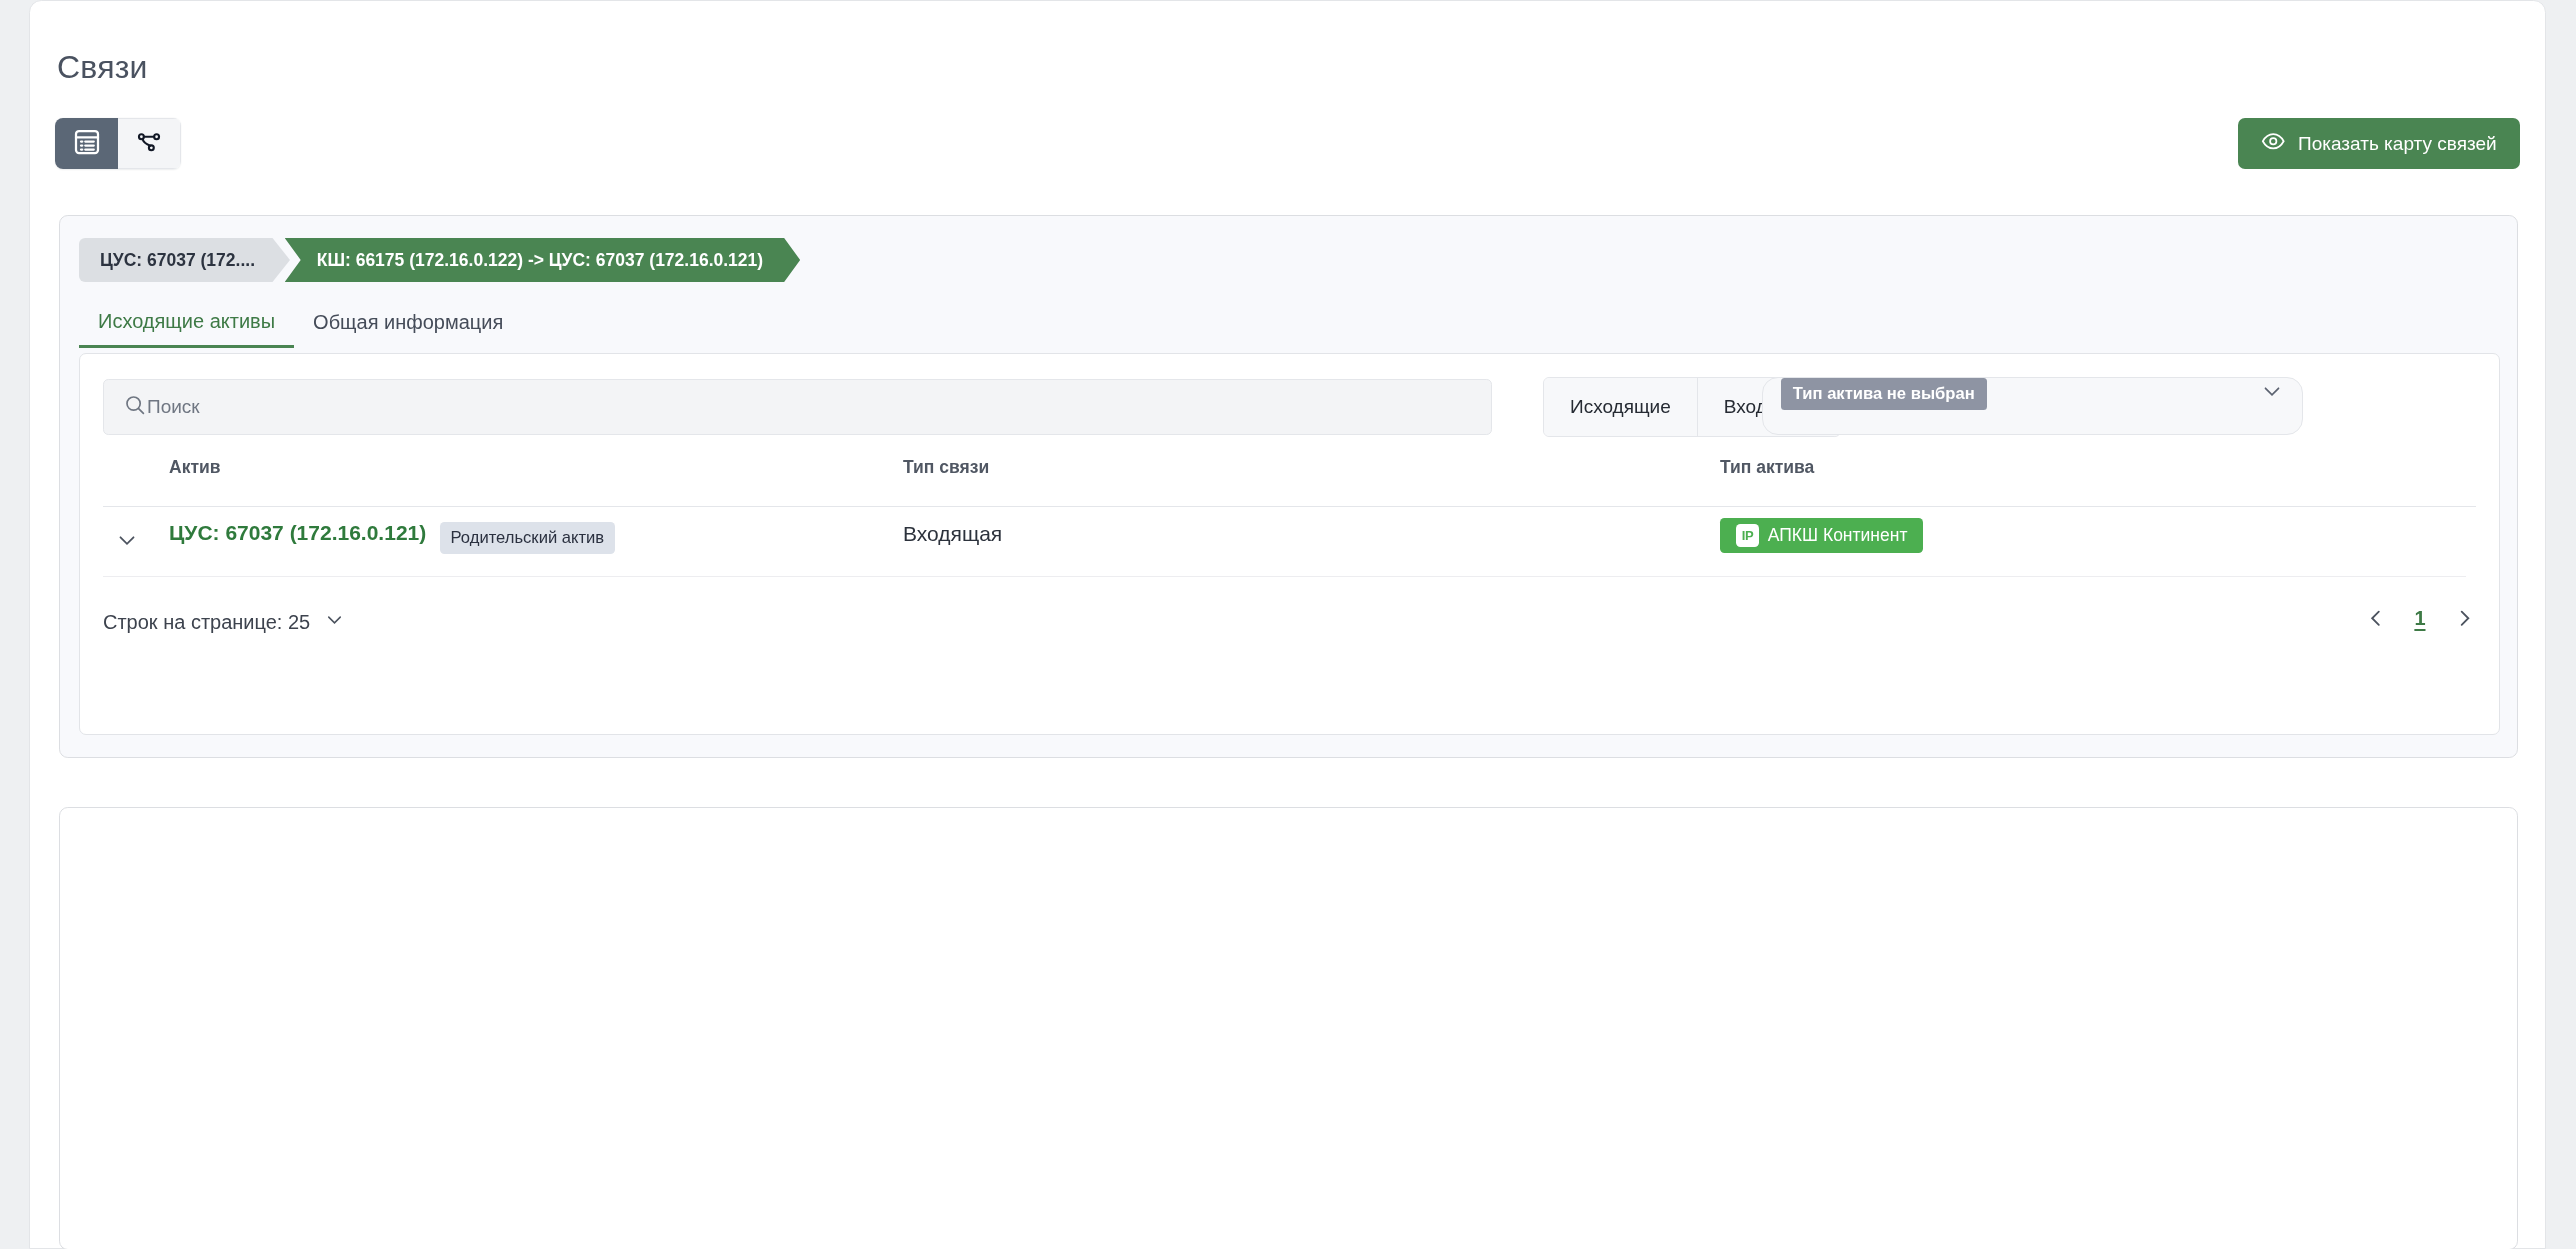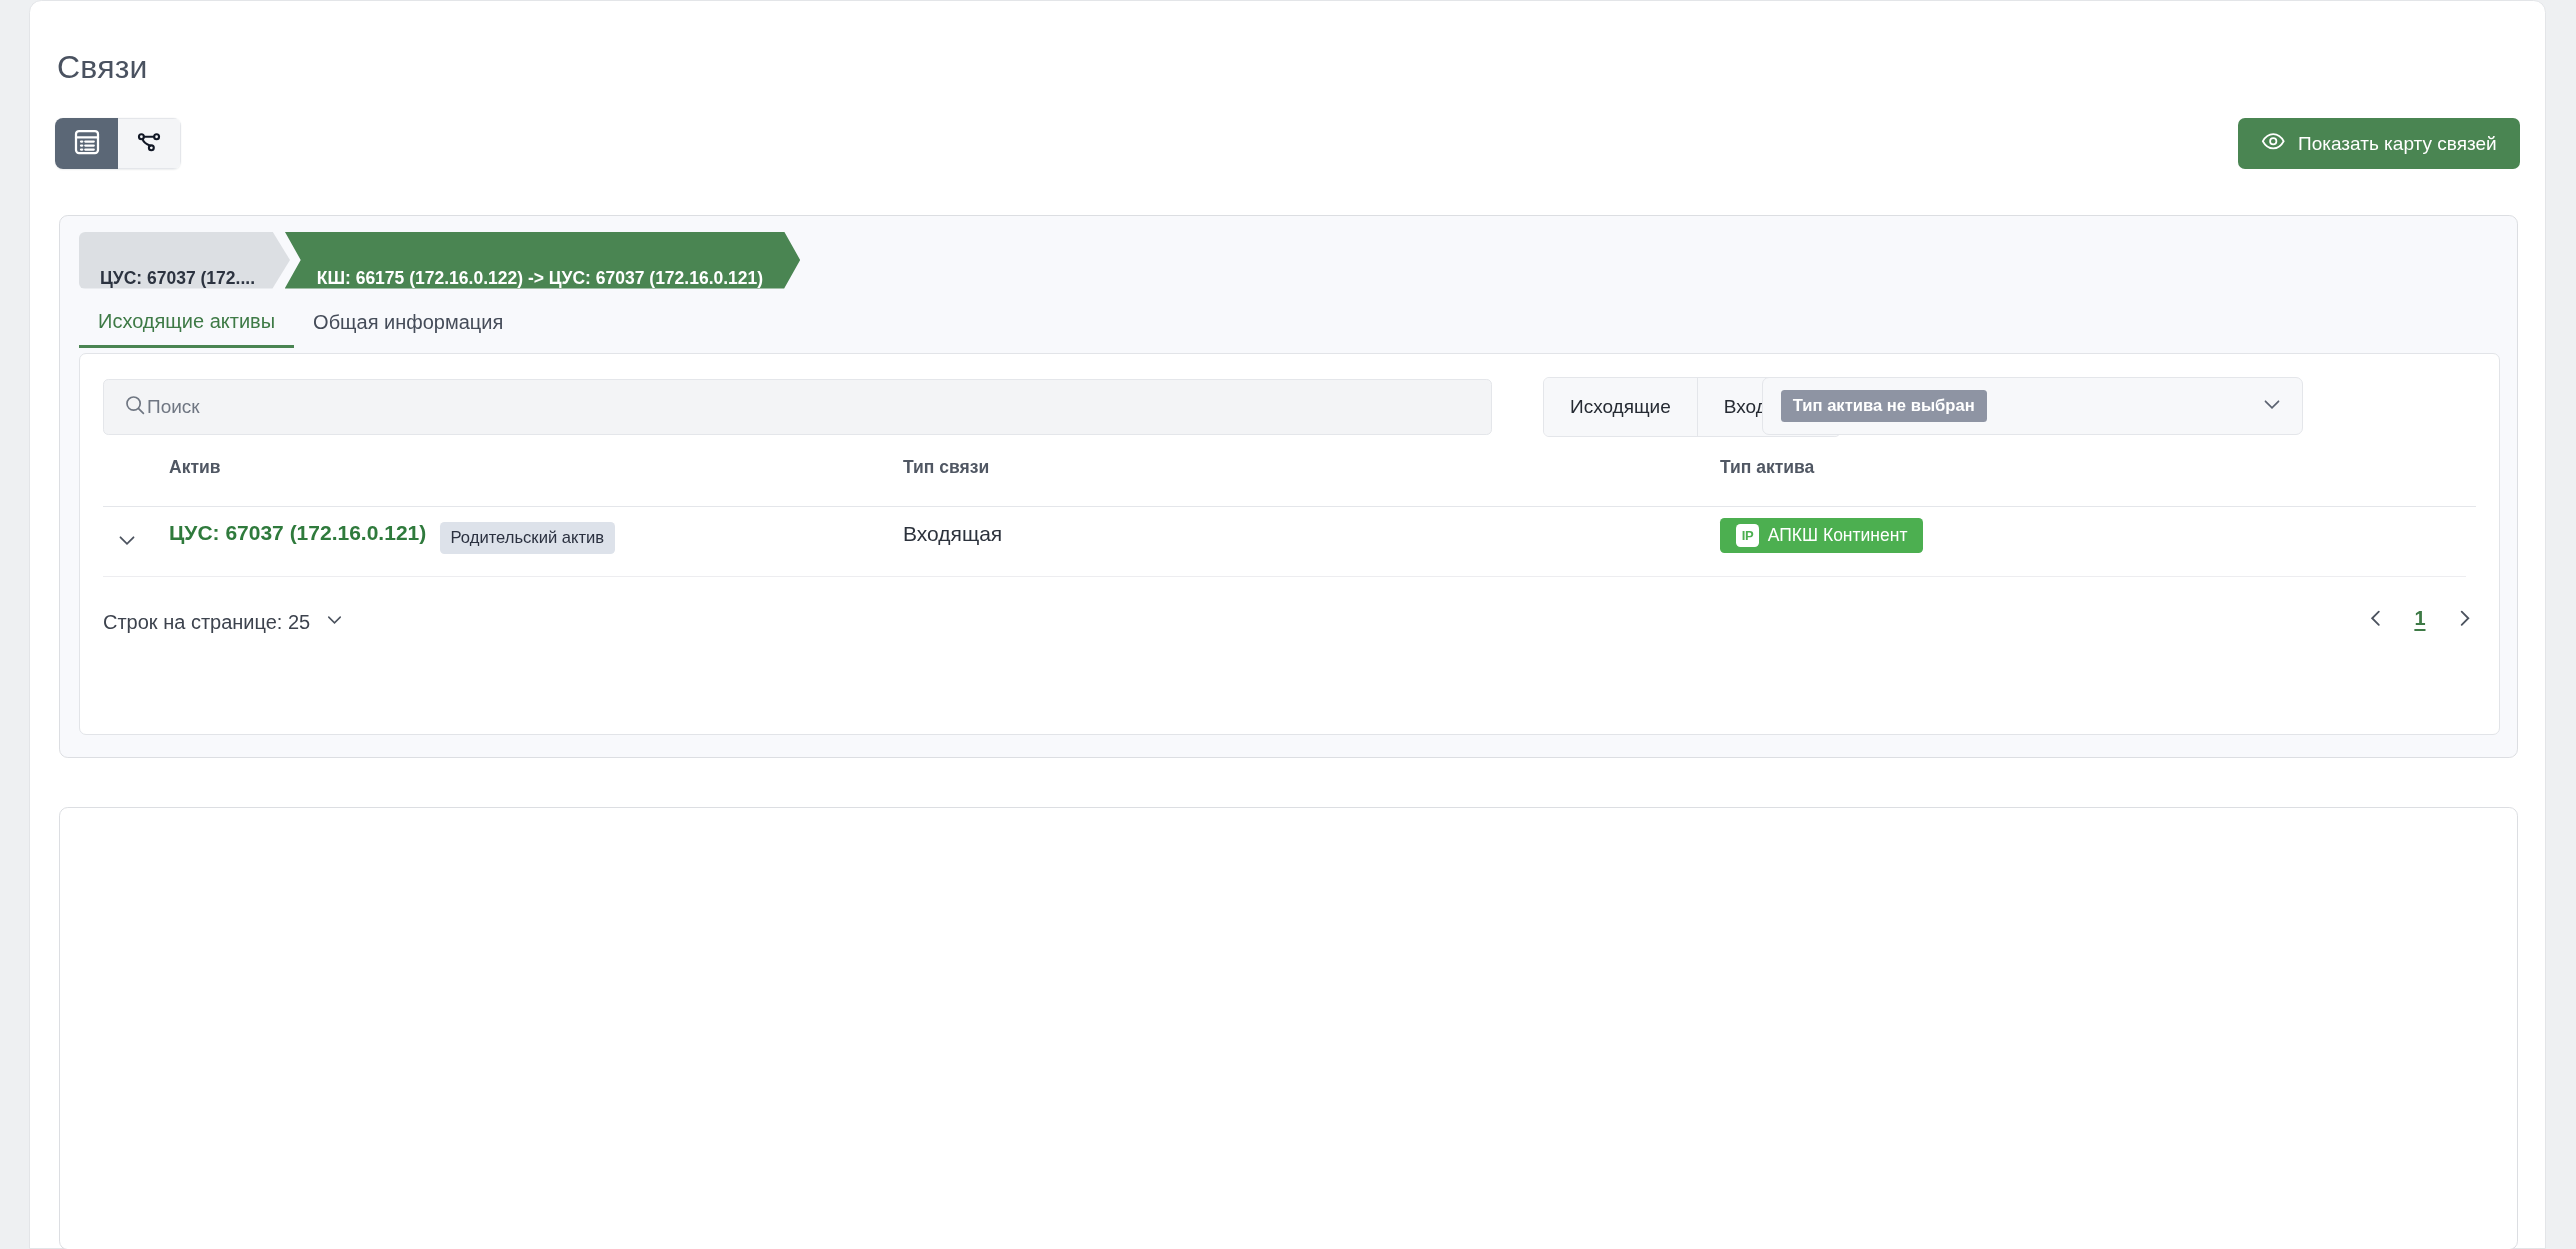--- a/index.html
+++ b/index.html
@@ -54,21 +54,21 @@
   
   .card{
     position:absolute;left:29px;top:214px;width:2459px;height:543px;
     background:#f8f9fc;border:0.9px solid #dcdee2;border-radius:8.8px;
     box-sizing:border-box;
   }
 
   
   .crumbs{position:absolute;left:19px;top:24px;display:flex;align-items:center;height:40px;}
   .crumb{
-    position:relative;height:57px;display:flex;align-items:flex-end;
+    position:relative;height:44px;display:flex;align-items:center;
     padding:0 30px 0 21px;font-size:17.5px;font-weight:bold;box-sizing:border-box;
     white-space:nowrap;cursor:pointer;
   }
   .crumb.grey{
     background:#dcdfe3;color:#2c3340;border-radius:6.1px 0 0 6.1px;
     clip-path:polygon(0 0, calc(100% - 17.5px) 0, 100% 50%, calc(100% - 17.5px) 100%, 0 100%);
     padding-right:35px;
   }
   .crumb.green{
     background:#4a8552;color:#ffffff;margin-left:-5.3px;
@@ -103,22 +103,22 @@
     border:0.9px solid #e4e6ea;border-radius:6.1px;overflow:hidden;background:#f7f8fa;
   }
   .seg-btn{
     height:58px;display:flex;align-items:center;justify-content:center;
     padding:0 26px;font-size:19px;color:#262b33;cursor:pointer;background:#f7f8fa;
     white-space:nowrap;
   }
   .seg-btn + .seg-btn{border-left:0.9px solid #e4e6ea;}
   .type-select{
     position:absolute;left:1659px;top:-1.8px;width:541px;height:58px;
-    background:#f7f8fa;border:0.9px solid #e4e6ea;border-radius:7px;
-    display:flex;align-items:center;padding:0 17.5px;box-sizing:border-box;
+    background:#f7f8fa;border:0.9px solid #e4e6ea;border-radius:16px;
+    display:flex;align-items:flex-start;padding:0 17.5px;box-sizing:border-box;
     cursor:pointer;
   }
   .type-chip{
     background:#8e94a3;color:#fff;border-radius:3.5px;
     padding:6.1px 12.3px;font-size:16.6px;font-weight:bold;white-space:nowrap;
   }
   .type-select .chev{margin-left:auto;}
 
   
   .thead{

